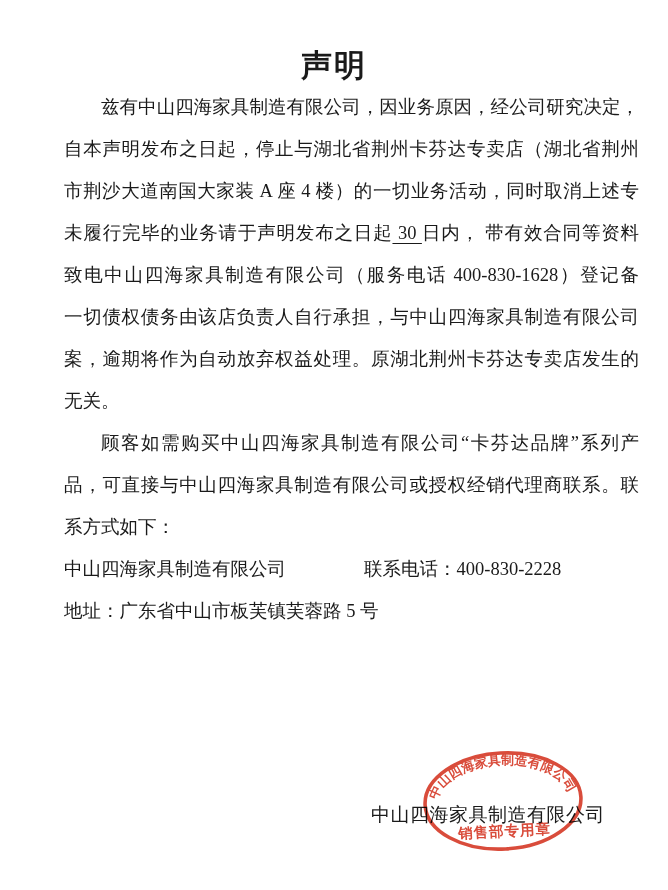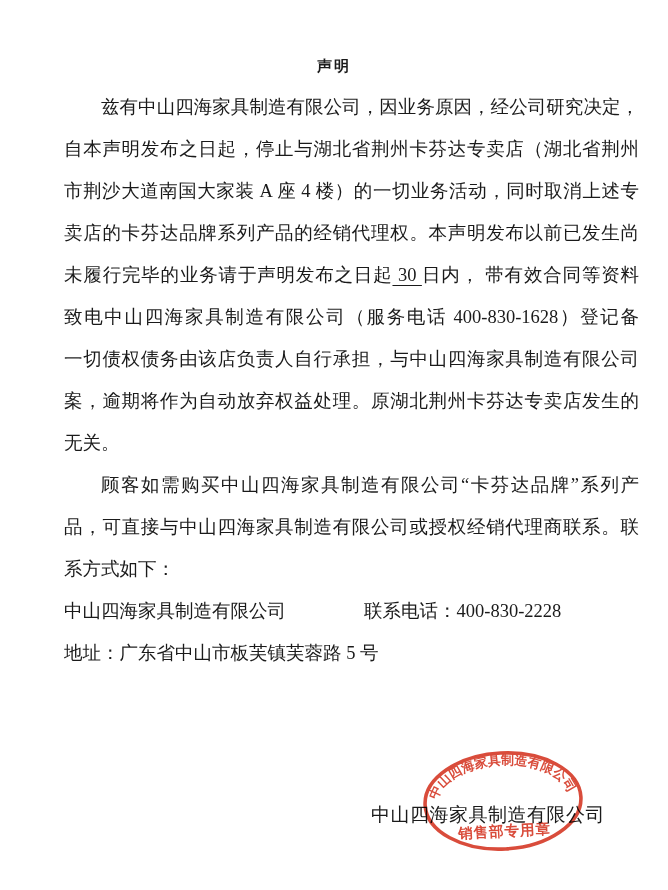--- a/index.html
+++ b/index.html
@@ -12,21 +12,21 @@
     width: 668px;
     height: 890px;
     background: #ffffff;
     overflow: hidden;
     font-family: "Liberation Serif", "DejaVu Serif", serif;
     color: #1a1a1a;
   }
   .doc-title {
     margin-top: 52px;
     text-align: center;
-    font-size: 15px;
+    font-size: 31px;
     font-weight: bold;
     letter-spacing: 2px;
     line-height: 28px;
   }
   .body-block {
     position: absolute;
     left: 64px;
     top: 86px;
     width: 575px;
   }
@@ -91,21 +91,20 @@
 
 <div class="page">
 
   <div class="doc-title">声明</div>
 
   <div class="body-block">
 
     <div class="bline indent">兹有中山四海家具制造有限公司，因业务原因，经公司研究决定，</div>
     <div class="bline">自本声明发布之日起，停止与湖北省荆州卡芬达专卖店（湖北省荆州</div>
     <div class="bline">市荆沙大道南国大家装 A 座 4 楼）的一切业务活动，同时取消上述专</div>
-    <div class="bline">卖店的卡芬达品牌系列产品的经销代理权。本声明发布以前已发生尚</div>
     <div class="bline"><span>未履行完毕的业务请于声明发布之日起</span><span class="uval"> 30 </span><span>日内， 带有效合同等资料</span></div>
     <div class="bline">致电中山四海家具制造有限公司（服务电话 400-830-1628）登记备</div>
     <div class="bline">一切债权债务由该店负责人自行承担，与中山四海家具制造有限公司</div>
     <div class="bline">案，逾期将作为自动放弃权益处理。原湖北荆州卡芬达专卖店发生的</div>
     <div class="bline lastline">无关。</div>
 
     <div class="bline indent">顾客如需购买中山四海家具制造有限公司“卡芬达品牌”系列产</div>
     <div class="bline">品，可直接与中山四海家具制造有限公司或授权经销代理商联系。联</div>
     <div class="bline lastline">系方式如下：</div>
 

